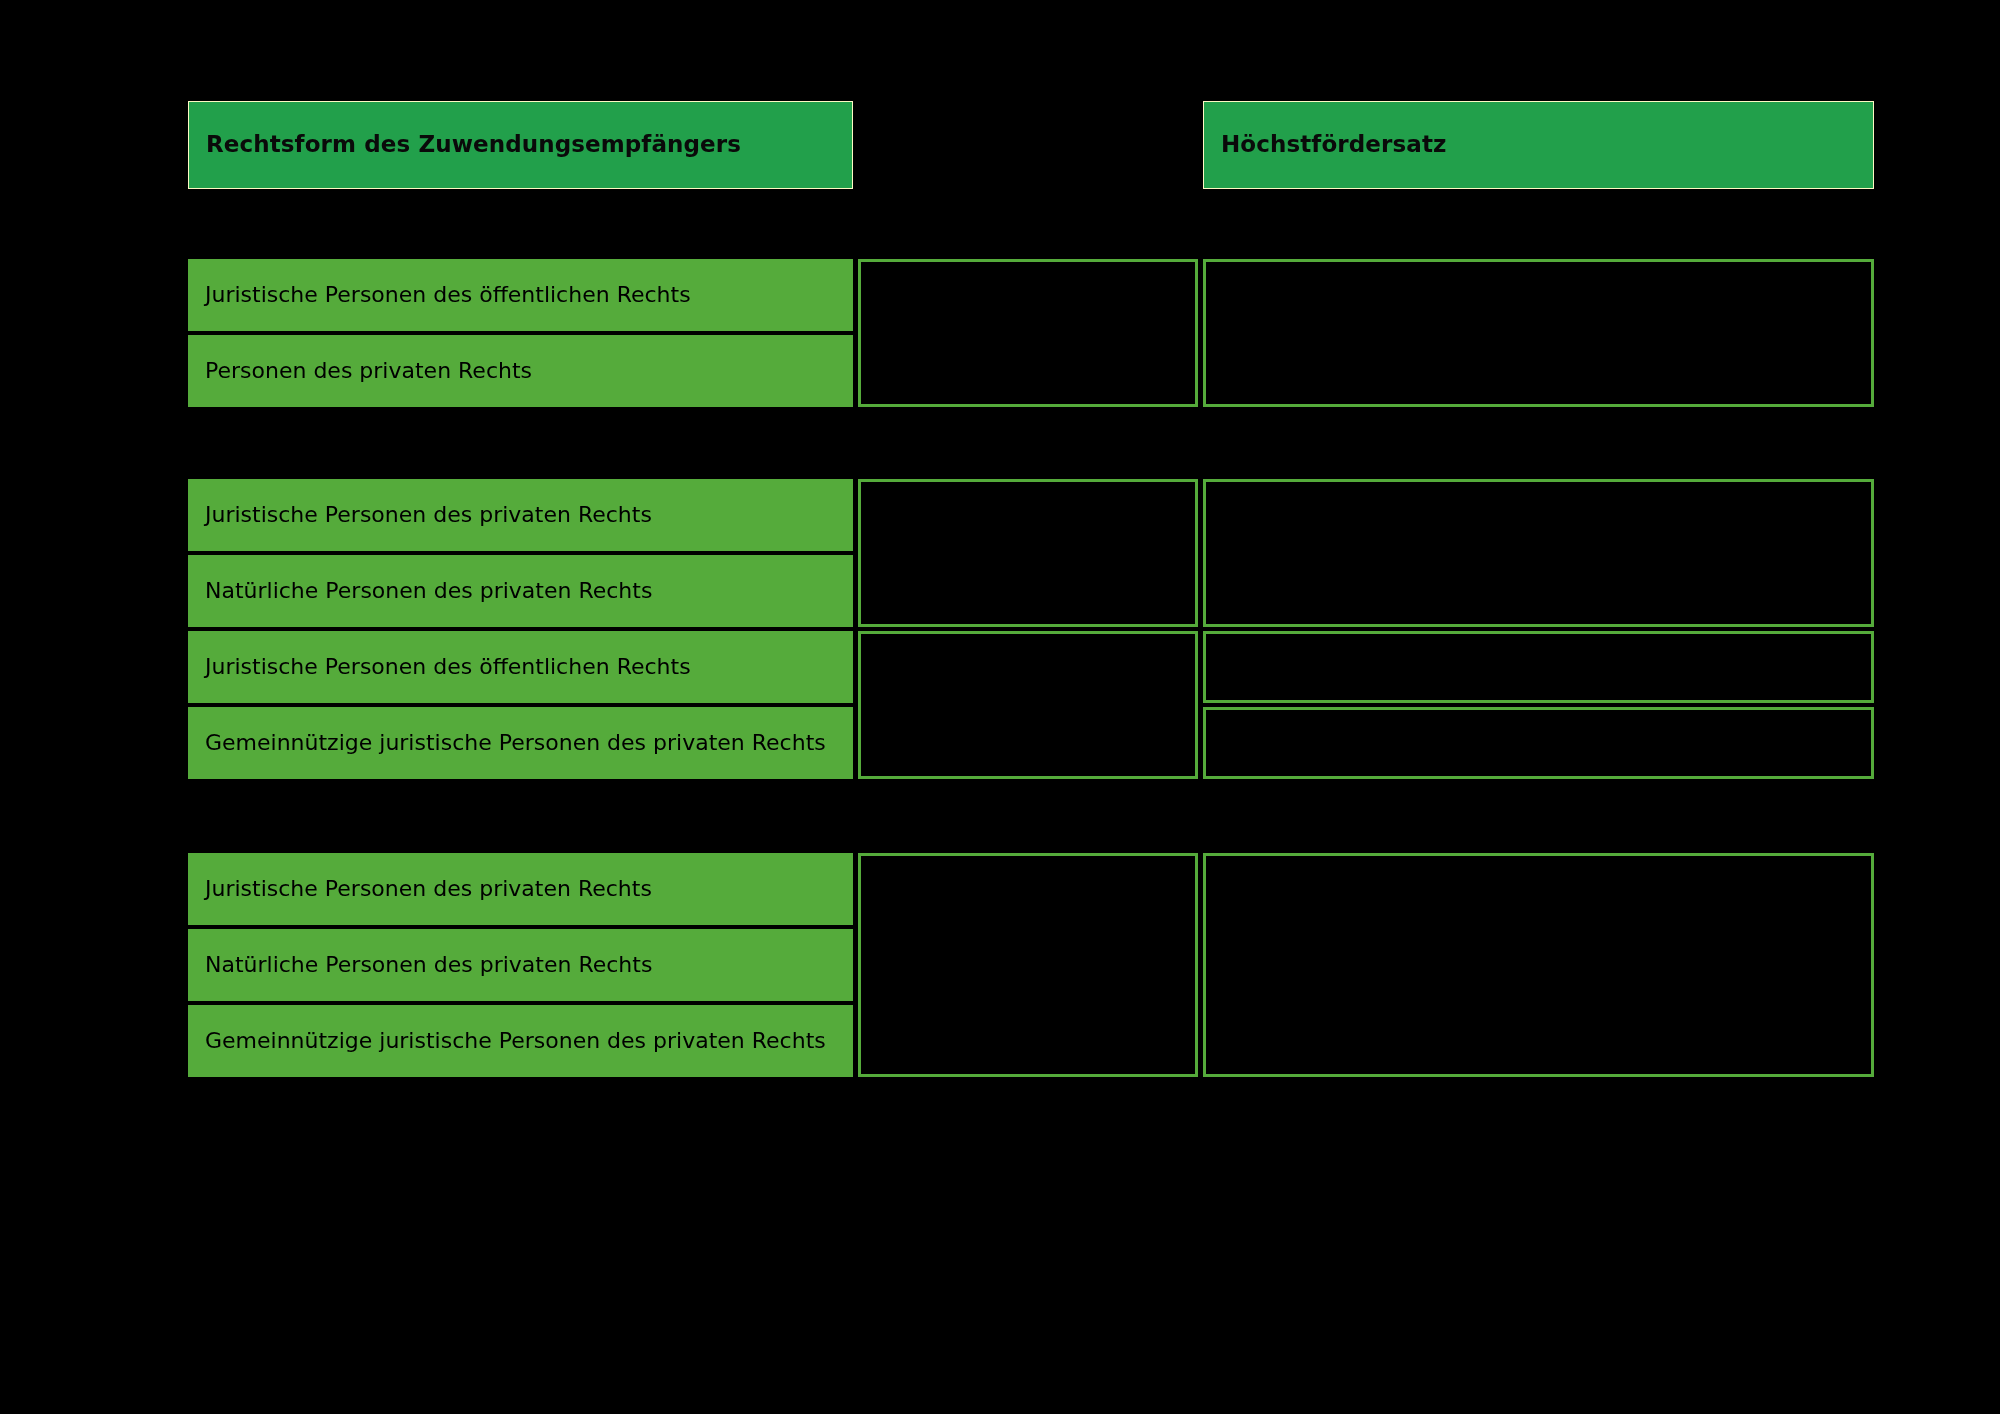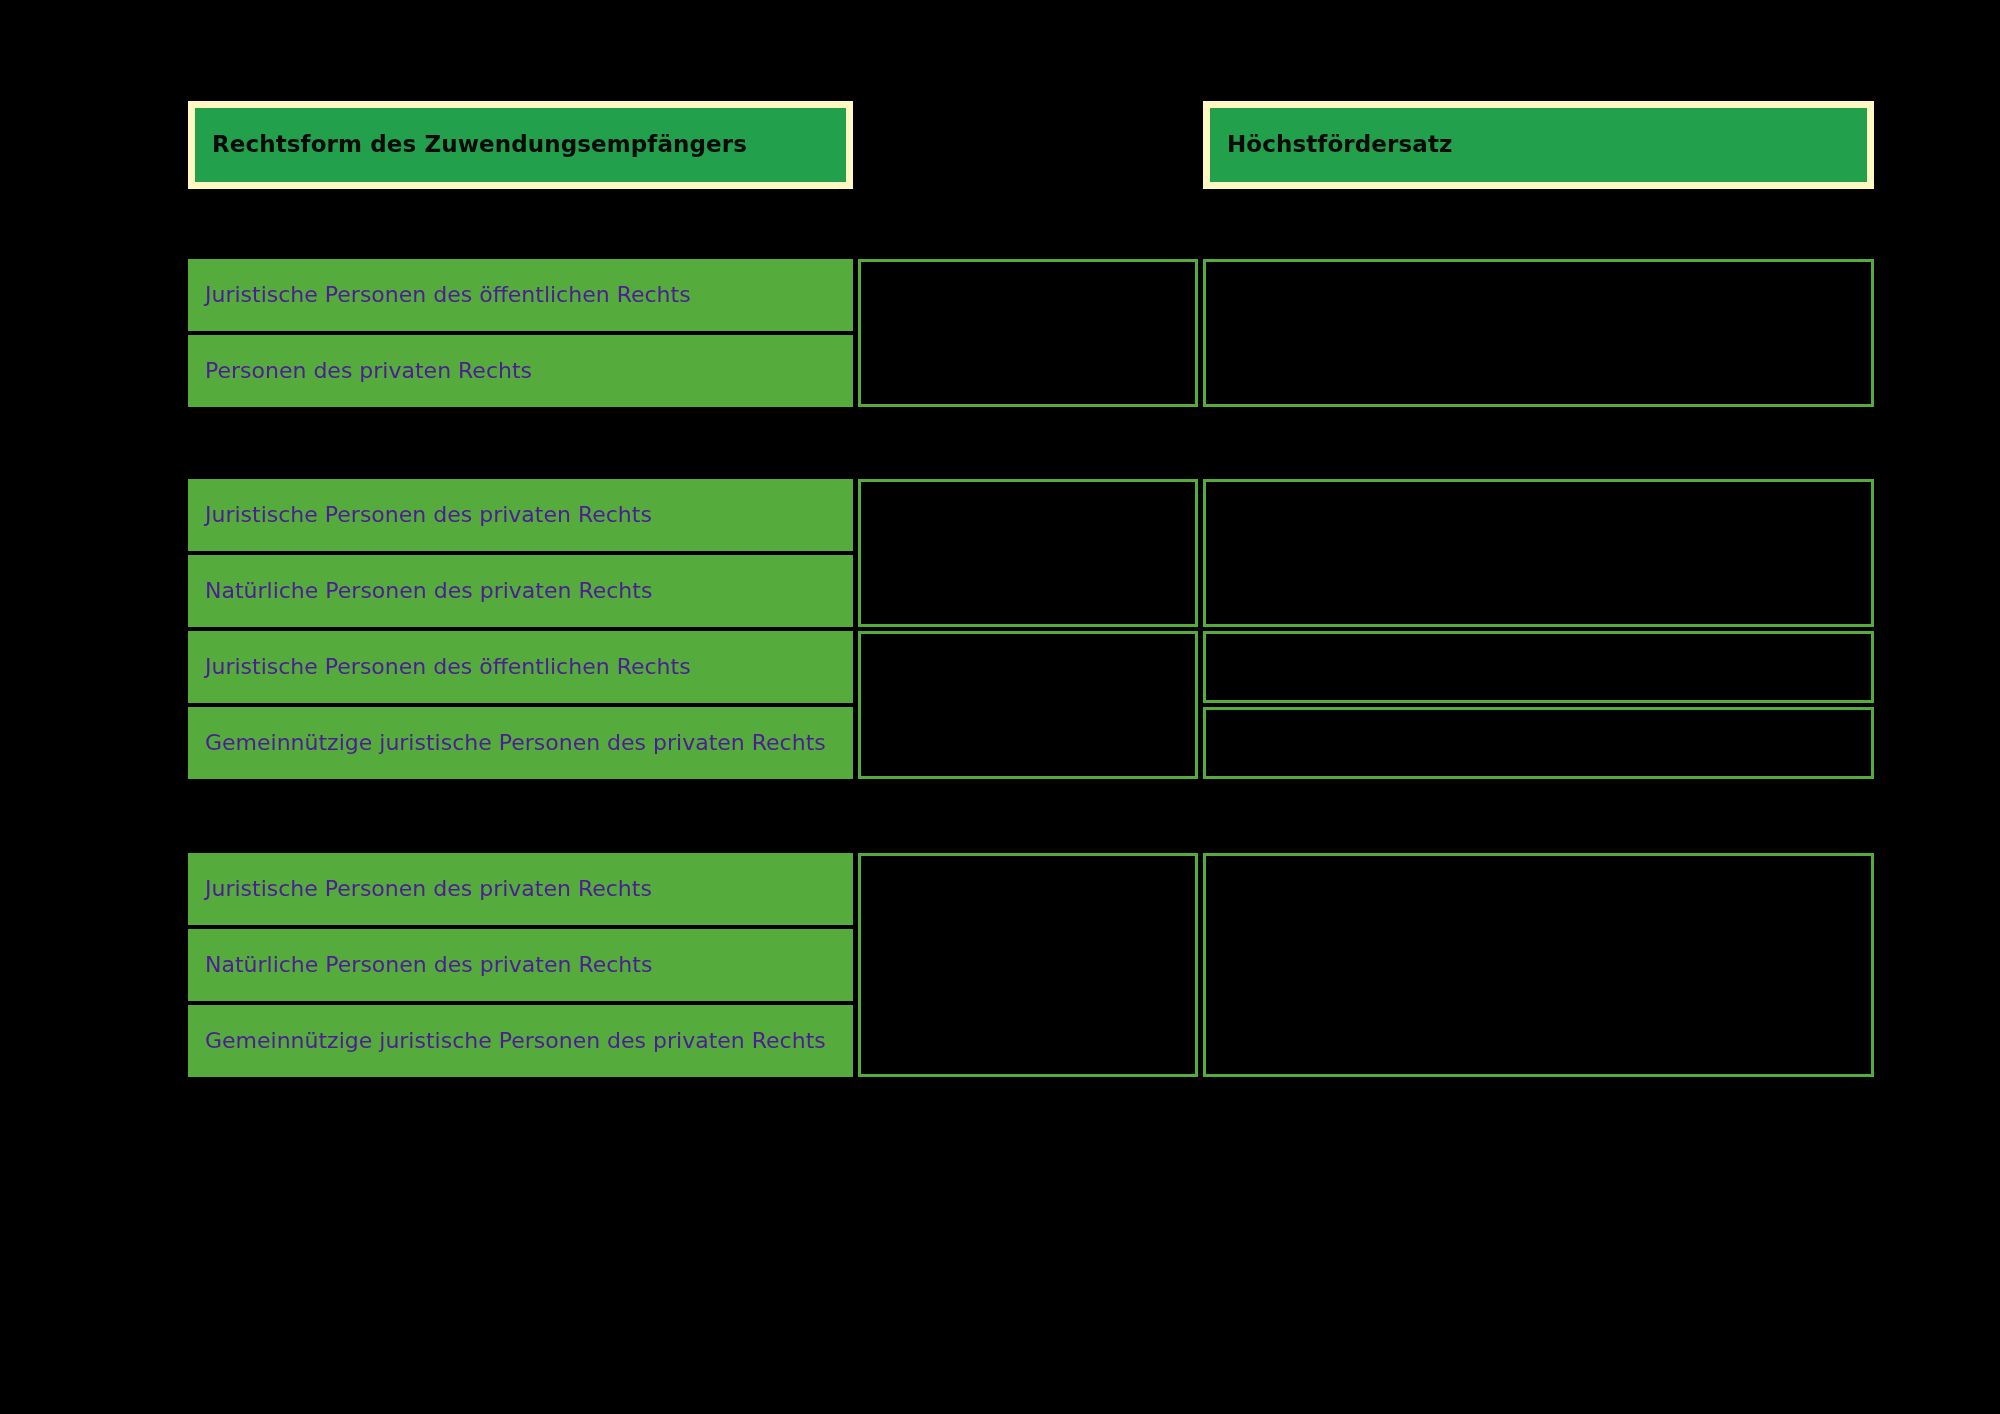--- a/index.html
+++ b/index.html
@@ -32,21 +32,21 @@
   .col2 { position: absolute; left: 670px; width: 340px; }
   .col3 { position: absolute; left: 1015px; width: 671px; }
 
   
   .header-band { height: 88px; }
 
   .hcell {
     box-sizing: border-box;
     height: 88px;
     background: #22a04b;
-    border: 7px solid #fef9c3;
+    border: 1px solid #fef9c3;
     display: flex;
     align-items: center;
     padding: 0 17px;
   }
   .hcell span {
     font-size: 23px;
     font-weight: bold;
     color: #0a0a0a;
     letter-spacing: 0.1px;
     line-height: 1.1;
@@ -56,21 +56,21 @@
   .lcell {
     box-sizing: border-box;
     background: #55ab3b;
     display: flex;
     align-items: center;
     padding: 0 17px;
     margin-bottom: 4px;
   }
   .lcell span {
     font-size: 22px;
-    color: #4c1d95;
+    color: #000000;
     line-height: 1.15;
   }
 
   
   .vcell {
     box-sizing: border-box;
     background: #000000;
     border: 3px solid #55ab3b;
     margin-bottom: 4px;
   }

